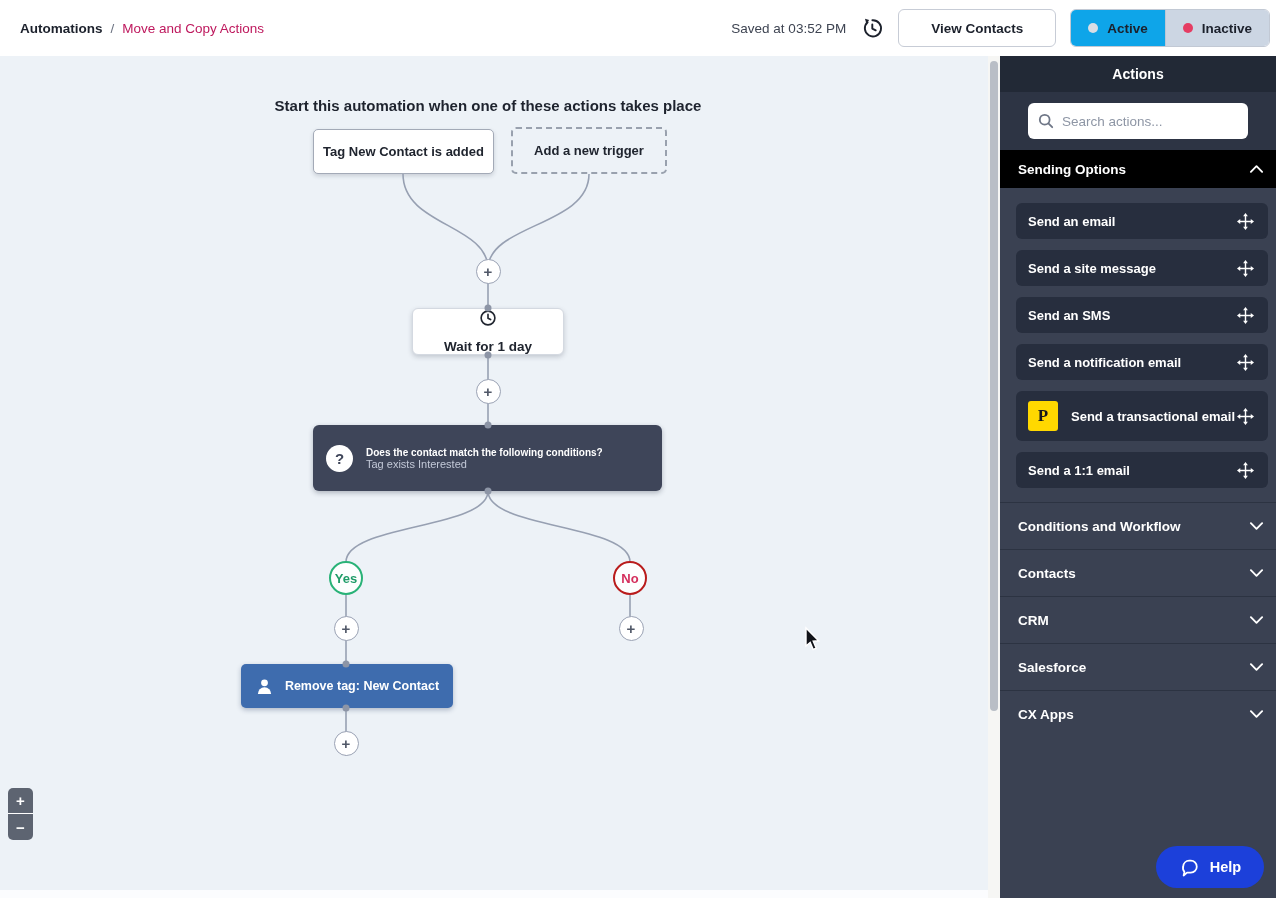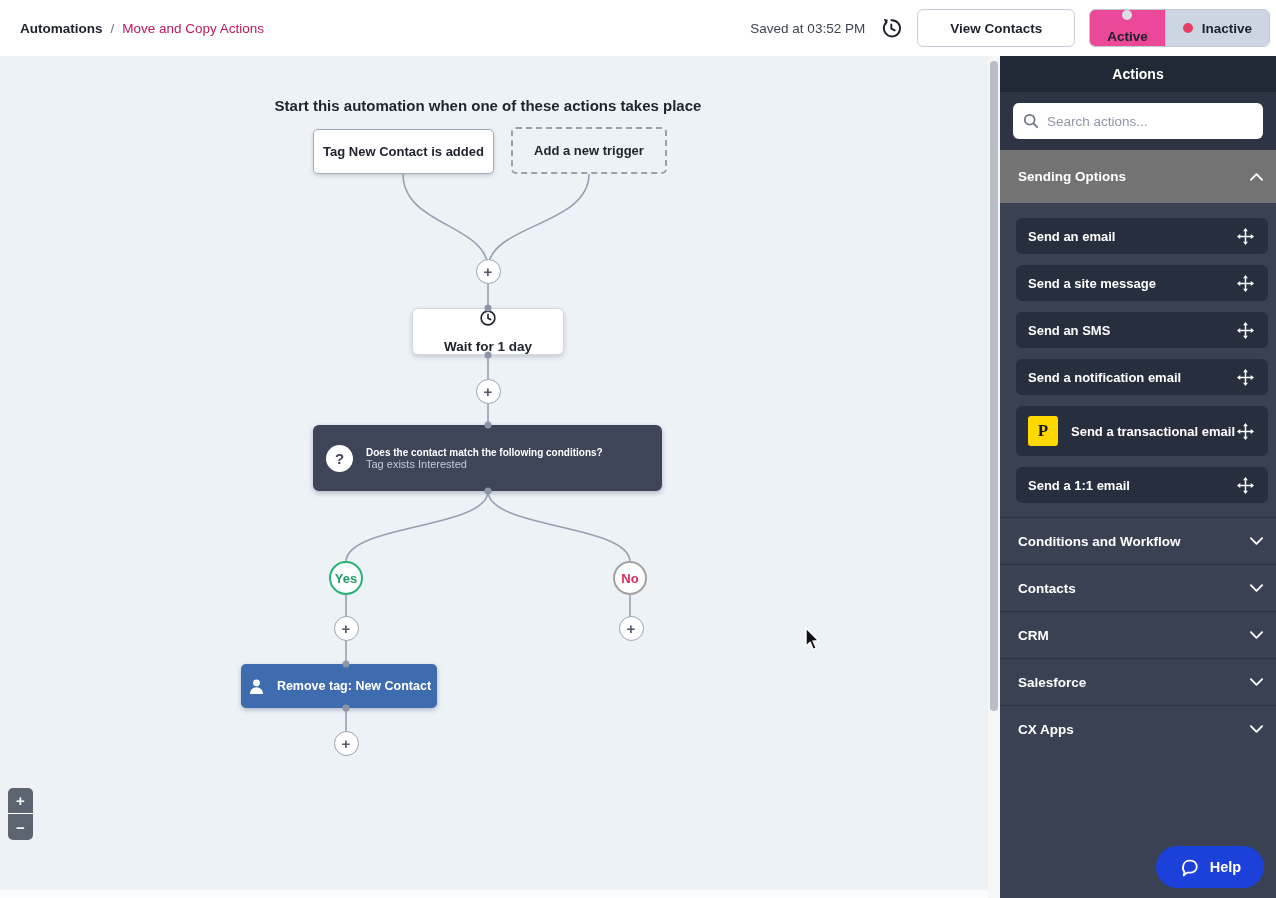--- a/index.html
+++ b/index.html
@@ -15,21 +15,21 @@
   .crumb-cur { color:#be185d; }
   .topbar-right { display:flex; align-items:center; gap:14px; }
   .saved { font-size:13.5px; color:#3e4452; }
   .hist-icon { width:24px; height:24px; display:flex; align-items:center; justify-content:center; cursor:pointer; }
   .btn-contacts { height:38px; padding:0 32px; background:#fff; border:1px solid #c7ccd6;
     border-radius:6px; font-weight:bold; font-size:13.5px; color:#1c212c; cursor:pointer;
     font-family:inherit; }
   .toggle { display:flex; height:38px; border:1px solid #c2c9d4; border-radius:6px; overflow:hidden; }
   .seg { display:flex; align-items:center; gap:9px; padding:0 17px; font-size:13.5px;
     font-weight:bold; color:#1c212c; cursor:pointer; }
-  .seg-active { background:#ec4899;flex-direction:column; }
+  .seg-active { background:#0ea5e9; }
   .seg-inactive { background:#ccd6e3; border-left:1px solid #bcc6d4; }
   .dot { width:10px; height:10px; border-radius:50%; }
   .dot-grey { background:#d9dee5; }
   .dot-red { background:#e53d63; }
 
   
   .main { display:flex; height:842px; }
   .canvas { position:relative; width:988px; height:842px; background:#edf2f7; overflow:hidden; }
   .scroll-track { width:12px; background:#f6f6f4; position:relative; }
   .scroll-thumb { position:absolute; top:5px; left:2px; width:8px; height:650px;
@@ -52,49 +52,49 @@
   .cond-node { left:313px; top:369px; width:349px; height:66px; background:#3e4559;
     border-radius:6px; box-shadow:0 2px 5px rgba(30,40,60,.3); justify-content:flex-start;
     padding-left:13px; gap:13px; cursor:pointer; }
   .q-circle { width:27px; height:27px; border-radius:50%; background:#fff; display:flex;
     align-items:center; justify-content:center; font-weight:bold; font-size:15px; color:#3e4559; }
   .cond-text .t { font-size:10px; font-weight:bold; color:#fff; }
   .cond-text .s { font-size:11px; color:#c3c9d8; margin-top:0; }
   .branch-circle { width:34px; height:34px; border-radius:50%; background:#fdfefe;
     font-size:13px; font-weight:bold; cursor:pointer; z-index:2; }
   .yes { left:329px; top:505px; border:2px solid #29b277; color:#1f9c68; }
-  .no  { left:613px; top:505px; border:2px solid #a3a3a3; color:#d42e5c; }
-  .action-node { left:241px; top:608px; width:196px; height:44px; background:#3e6cae;
+  .no  { left:613px; top:505px; border:2px solid #b91c1c; color:#d42e5c; }
+  .action-node { left:241px; top:608px; width:212px; height:44px; background:#3e6cae;
     border-radius:5px; box-shadow:0 2px 5px rgba(30,50,90,.3); gap:11px;
     font-size:12.5px; font-weight:bold; color:#fff; cursor:pointer; }
   .plus { position:absolute; width:25px; height:25px; border-radius:50%; background:#fff;
     border:1.5px solid #9aa2b4; color:#515868; display:flex; align-items:center;
     justify-content:center; font-size:15px; font-weight:bold; z-index:3; cursor:pointer;
     line-height:1; }
   .wires { position:absolute; left:0; top:0; z-index:2; pointer-events:none; }
   .zoom-ctl { position:absolute; left:8px; top:732px; z-index:4; }
   .zoom-btn { width:25px; height:26px; background:#5d6471; color:#fff; display:flex;
     align-items:center; justify-content:center; font-size:15px; font-weight:bold; cursor:pointer; }
   .zoom-in { border-radius:5px 5px 0 0; border-bottom:1px solid #fff; }
   .zoom-out { border-radius:0 0 5px 5px; }
   .canvas-bottom-strip { position:absolute; left:0; bottom:0; width:100%; height:8px;
     background:#fbfcfe; z-index:0; }
   .cursor { position:absolute; left:800px; top:570px; z-index:6; }
 
   
   .sb-header { height:36px; background:#222936; display:flex; align-items:center;
     justify-content:center; font-size:14px; font-weight:bold; color:#fff; }
   .sb-search-wrap { height:58px; background:#2d3444; display:flex; align-items:center;
-    padding:0 13px; }
+    padding:0 28px; }
   .sb-search { position:relative; width:100%; }
   .sb-search input { width:100%; height:36px; border:none; border-radius:6px; background:#fff;
     padding:0 10px 0 34px; font-size:13.5px; color:#30363f; outline:none; font-family:inherit; }
   .sb-search input::placeholder { color:#8e96a5; }
   .sb-search .mag { position:absolute; left:10px; top:10px; }
-  .sec-header { height:53px; background:#737373; display:flex; align-items:center;
+  .sec-header { height:38px; background:#000000; display:flex; align-items:center;
     justify-content:space-between; padding:0 12px 0 18px; font-size:13.5px; font-weight:bold;
     color:#fff; cursor:pointer; }
   .sec-collapsed { height:47px; background:#3a4152; border-top:1px solid #2c3342; }
   .sec-collapsed:last-of-type { border-bottom:1px solid #2c3342; }
   .items { background:#3a4152; padding:15px 8px 14px 16px; display:flex;
     flex-direction:column; gap:11px; }
   .card { height:36px; background:#272e3e; border-radius:6px; display:flex; align-items:center;
     justify-content:space-between; padding:0 14px 0 12px; font-size:13px; font-weight:bold;
     color:#fff; cursor:grab; }
   .card-tall { height:50px; }

